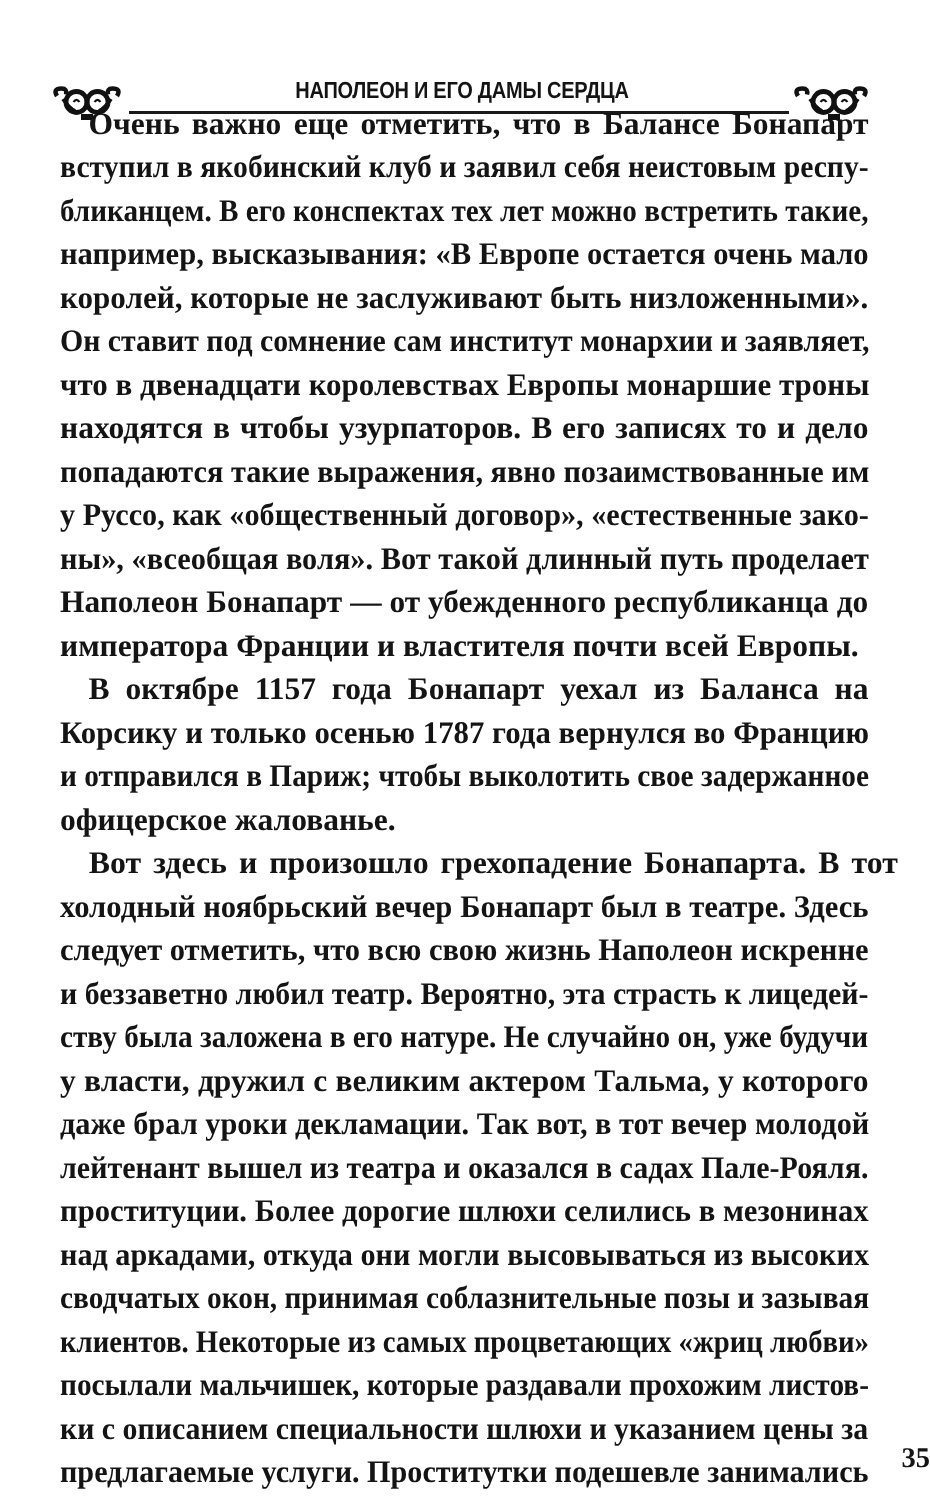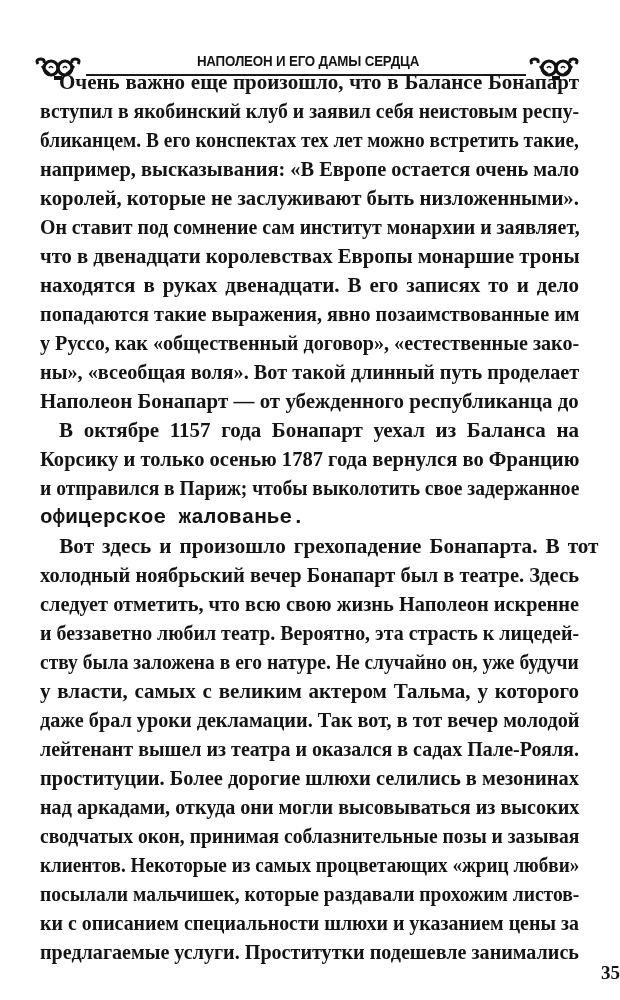--- a/index.html
+++ b/index.html
@@ -48,46 +48,47 @@
       <path d="M33 12 q2 -3 4 0" stroke="#111" stroke-width="1.5" fill="none"></path>
       <path d="M48 8 q3 -5 -3 -5 q-4 0 -3 4" fill="none" stroke="#111" stroke-width="3"></path>
       <path d="M24 20 h8 v4 h-8z" fill="#111"></path>
       <path d="M12 10 q4 6 8 8 M44 10 q-4 6 -8 8" stroke="#111" stroke-width="2.5" fill="none"></path>
     </svg>
   </span>
 </div>
 
 <div class="body-text">
   <p class="para">
-    <span class="line indent" style="display: block;">Очень важно еще произошло, что в Балансе Бонапарт</span>
+    <span class="line indent" style="display: block;">Очень важно еще отметить, что в Балансе Бонапарт</span>
     <span class="line" style="display: block; transform: scaleX(0.942); transform-origin: left center; width: 572px;">вступил в якобинский клуб и заявил себя неистовым респу-</span>
     <span class="line" style="display: block; transform: scaleX(0.926); transform-origin: left center; width: 582px;">бликанцем. В его конспектах тех лет можно встретить такие,</span>
     <span class="line" style="display: block; transform: scaleX(0.971); transform-origin: left center; width: 555px;">например, высказывания: «В Европе остается очень мало</span>
     <span class="line" style="display: block; transform: scaleX(0.987); transform-origin: left center; width: 546px;">королей, которые не заслуживают быть низложенными».</span>
     <span class="line" style="display: block; transform: scaleX(0.946); transform-origin: left center; width: 570px;">Он ставит под сомнение сам институт монархии и заявляет,</span>
     <span class="line" style="display: block; transform: scaleX(0.984); transform-origin: left center; width: 548px;">что в двенадцати королевствах Европы монаршие троны</span>
-    <span class="line" style="display: block;">находятся в руках двенадцати. В его записях то и дело</span>
+    <span class="line" style="display: block;">находятся в чтобы узурпаторов. В его записях то и дело</span>
     <span class="line" style="display: block; transform: scaleX(0.961); transform-origin: left center; width: 561px;">попадаются такие выражения, явно позаимствованные им</span>
     <span class="line" style="display: block; transform: scaleX(0.959); transform-origin: left center; width: 562px;">у Руссо, как «общественный договор», «естественные зако-</span>
     <span class="line" style="display: block; transform: scaleX(0.963); transform-origin: left center; width: 560px;">ны», «всеобщая воля». Вот такой длинный путь проделает</span>
     <span class="line" style="display: block; transform: scaleX(0.996); transform-origin: left center; width: 541px;">Наполеон Бонапарт — от убежденного республиканца до</span>
+    <span class="line last" style="display: block;">императора Франции и властителя почти всей Европы.</span>
   </p>
   <p class="para">
     <span class="line indent" style="display: block;">В октябре 1157 года Бонапарт уехал из Баланса на</span>
     <span class="line" style="display: block; transform: scaleX(0.978); transform-origin: left center; width: 551px;">Корсику и только осенью 1787 года вернулся во Францию</span>
     <span class="line" style="display: block; transform: scaleX(0.931); transform-origin: left center; width: 579px;">и отправился в Париж; чтобы выколотить свое задержанное</span>
-    <span class="line last" style="display: block; font-family: Liberation Mono, monospace;">офицерское жалованье.</span>
+    <span class="line last" style="display: block;">офицерское жалованье.</span>
   </p>
   <p class="para">
     <span class="line indent" style="display: block; transform: scaleX(1.01); transform-origin: left center; width: 534px;">Вот здесь и произошло грехопадение Бонапарта. В тот</span>
     <span class="line" style="display: block; transform: scaleX(0.973); transform-origin: left center; width: 554px;">холодный ноябрьский вечер Бонапарт был в театре. Здесь</span>
     <span class="line" style="display: block; transform: scaleX(0.969); transform-origin: left center; width: 556px;">следует отметить, что всю свою жизнь Наполеон искренне</span>
     <span class="line" style="display: block; transform: scaleX(0.949); transform-origin: left center; width: 568px;">и беззаветно любил театр. Вероятно, эта страсть к лицедей-</span>
     <span class="line" style="display: block; transform: scaleX(0.929); transform-origin: left center; width: 580px;">ству была заложена в его натуре. Не случайно он, уже будучи</span>
-    <span class="line" style="display: block;">у власти, самых с великим актером Тальма, у которого</span>
+    <span class="line" style="display: block;">у власти, дружил с великим актером Тальма, у которого</span>
     <span class="line" style="display: block; transform: scaleX(0.963); transform-origin: left center; width: 560px;">даже брал уроки декламации. Так вот, в тот вечер молодой</span>
     <span class="line" style="display: block; transform: scaleX(0.952); transform-origin: left center; width: 566px;">лейтенант вышел из театра и оказался в садах Пале-Рояля.</span>
     <span class="line" style="display: block; transform: scaleX(0.973); transform-origin: left center; width: 554px;">проституции. Более дорогие шлюхи селились в мезонинах</span>
     <span class="line" style="display: block; transform: scaleX(0.959); transform-origin: left center; width: 562px;">над аркадами, откуда они могли высовываться из высоких</span>
     <span class="line" style="display: block; transform: scaleX(0.931); transform-origin: left center; width: 579px;">сводчатых окон, принимая соблазнительные позы и зазывая</span>
     <span class="line" style="display: block; transform: scaleX(0.912); transform-origin: left center; width: 591px;">клиентов. Некоторые из самых процветающих «жриц любви»</span>
     <span class="line" style="display: block; transform: scaleX(0.931); transform-origin: left center; width: 579px;">посылали мальчишек, которые раздавали прохожим листов-</span>
     <span class="line" style="display: block; transform: scaleX(0.947); transform-origin: left center; width: 569px;">ки с описанием специальности шлюхи и указанием цены за</span>
     <span class="line" style="display: block; transform: scaleX(0.957); transform-origin: left center; width: 563px;">предлагаемые услуги. Проститутки подешевле занимались</span>
 

